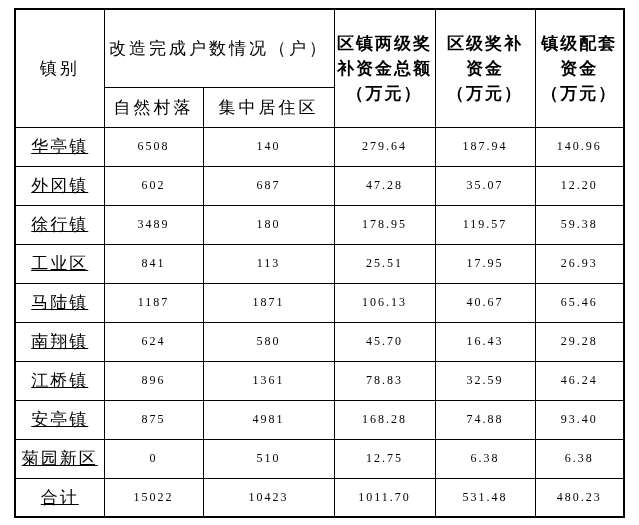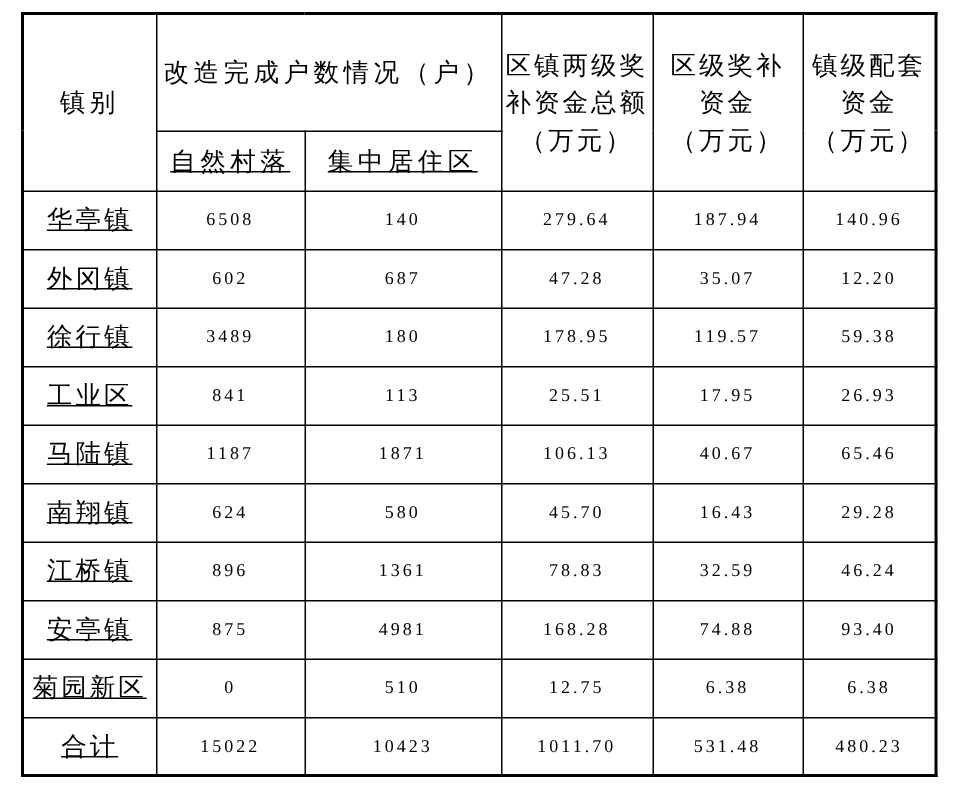--- a/index.html
+++ b/index.html
@@ -30,29 +30,30 @@
   th, td {
     border: 1px solid #000000;
     text-align: center;
     vertical-align: middle;
     padding: 0 2px;
     font-weight: normal;
     font-size: 17px;
     overflow: hidden;
   }
   thead tr.header-top { height: 78px; }
-  thead tr.header-sub { height: 40px; text-decoration: underline; }
+  thead tr.header-sub { height: 40px; }
   tbody tr { height: 39px; }
   th {
     letter-spacing: 3px;
   }
   th.multiline {
     white-space: pre-line;
     line-height: 25px;
     letter-spacing: 2px;
+    font-weight: bold;
   }
   td.town-cell {
     letter-spacing: 2px;
     font-size: 17px;
     text-decoration: underline;
   }
   td.value-cell {
     letter-spacing: 2px;
     font-size: 12px;
   }

